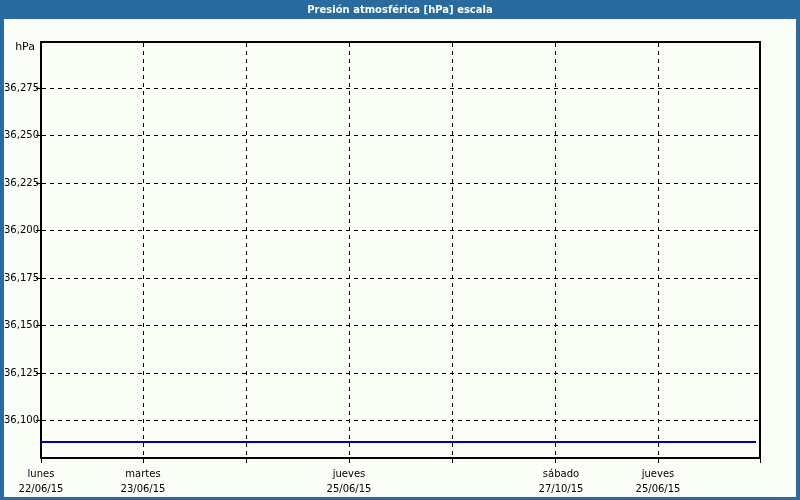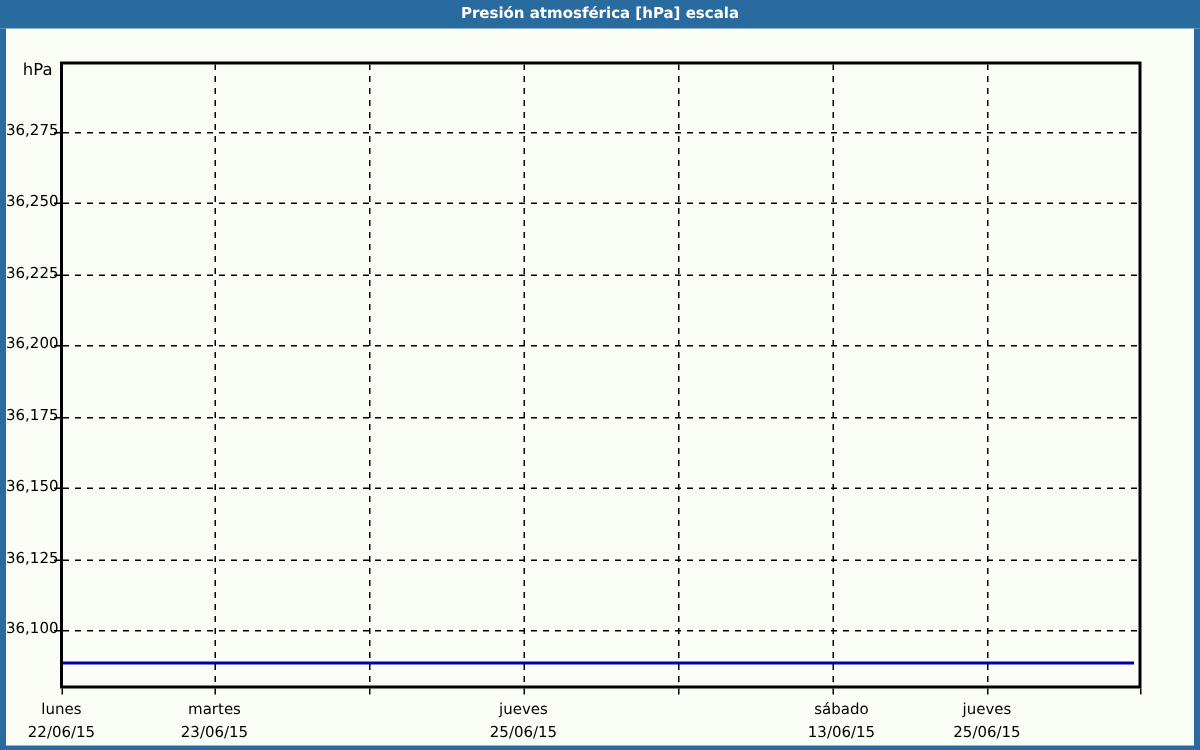--- a/index.html
+++ b/index.html
@@ -114,21 +114,21 @@
   <div class="day" style="left:95px">
     <div>martes</div>
     <div>23/06/15</div>
   </div>
   <div class="day" style="left:301px">
     <div>jueves</div>
     <div>25/06/15</div>
   </div>
   <div class="day" style="left:513px">
     <div>sábado</div>
-    <div>13/06/15</div>
+    <div>27/10/15</div>
   </div>
   <div class="day" style="left:610px">
     <div>jueves</div>
     <div>25/06/15</div>
   </div>
 
   <div class="frame"></div>
 </div>
 
 </body></html>

